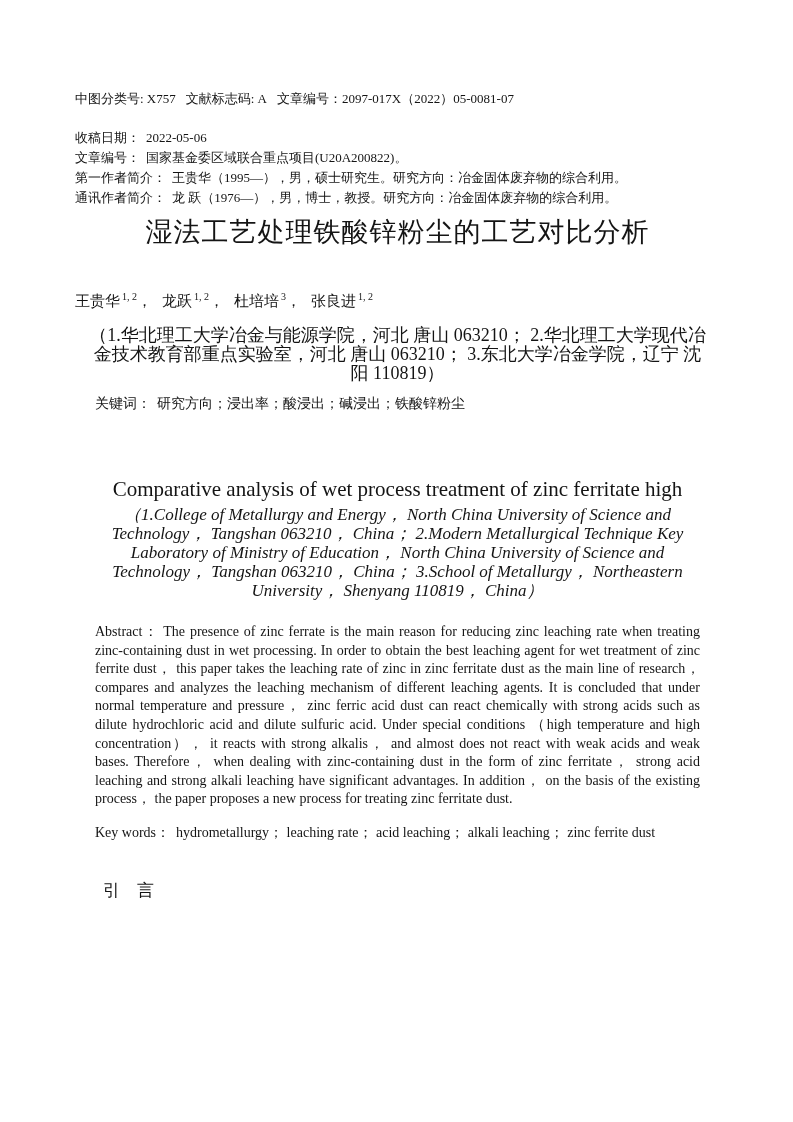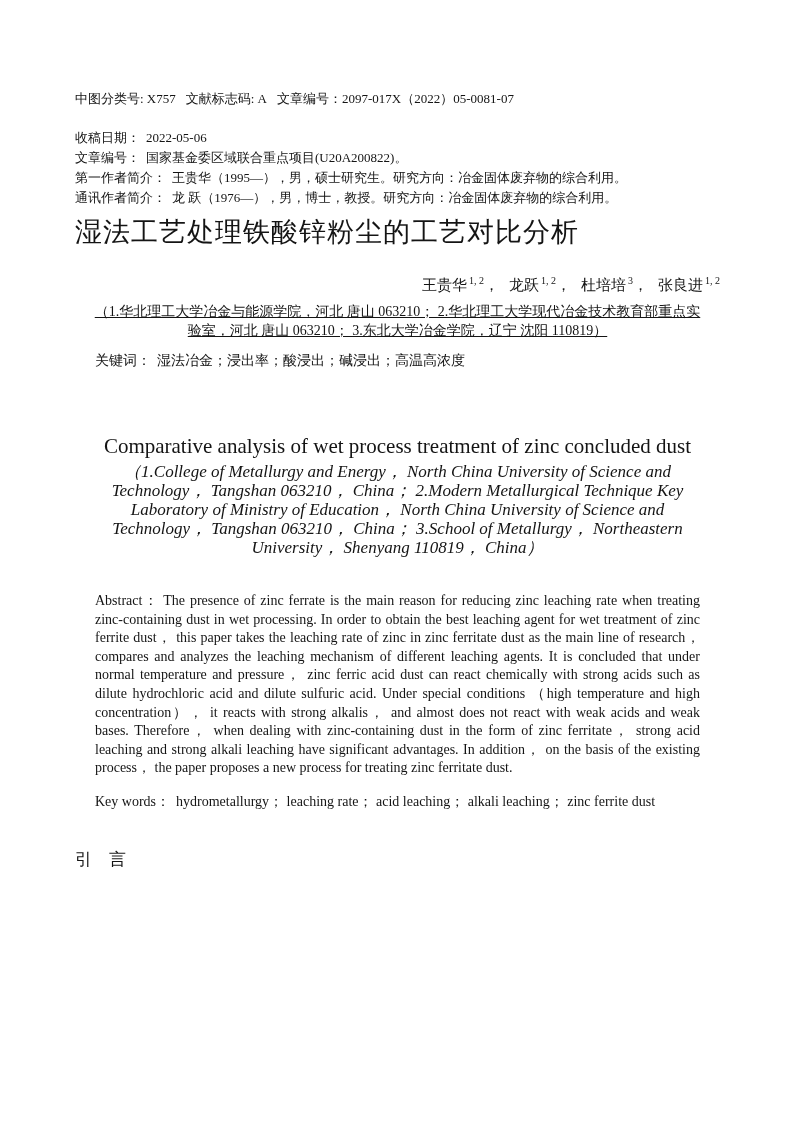--- a/index.html
+++ b/index.html
@@ -17,35 +17,34 @@
   .meta-top .seg:last-child { margin-right: 0; }
 
   .info-block { margin-top: 21px; }
   .info-line { font-size: 13px; line-height: 20px; }
   .info-line .lbl { margin-right: 6px; }
 
   .cn-title {
     margin-top: 6px;
     font-size: 27px;
     font-weight: normal;
-    text-align: left;
+    text-align: center;
     letter-spacing: 1px;
   }
 
-  .cn-authors { margin-top: 25px; font-size: 15px; text-align: right; }
+  .cn-authors { margin-top: 41px; font-size: 15px; text-align: left; }
   .authors .sep { margin-right: 10px; }
   .authors sup { font-size: 10px; margin-left: 2px; }
 
   .cn-affil {
-    margin-top: 7px;
+    margin-top: 15px;
     padding: 0 14px;
-    font-size: 14px;
+    font-size: 18px;
     line-height: 19px;
     text-align: center;
-    text-decoration: underline;
   }
 
   .abstract {
     margin: 21px 20px 0 20px;
     font-size: 14px;
     line-height: 18.6px;
     text-align: justify;
   }
   .abstract .lbl { margin-right: 4px; }
 
@@ -61,24 +60,24 @@
   .en-authors { margin-top: 11px; font-size: 13px; text-align: center; }
   .en-authors sup { font-size: 9px; margin-left: 1px; }
   .en-affil {
     margin-top: 3px;
     padding: 0 26px;
     font-size: 17px;
     line-height: 19px;
     font-style: italic;
     text-align: center;
   }
-  .abstract.en { margin-top: 35px; }
+  .abstract.en { margin-top: 23px; }
   .keywords.en { margin-top: 15px; }
 
-  .intro-heading { margin-top: 37px; font-size: 17px; font-weight: normal; }
+  .intro-heading { margin-top: 37px; font-size: 17px; font-weight: normal; margin-left: 28px; }
   .intro-para {
     margin-top: 7px;
     font-size: 14px;
     line-height: 19.3px;
     text-align: justify;
     text-indent: 2em;
   }
   sup.ref { font-size: 9px; }
 </style>
 </head>
@@ -108,24 +107,24 @@
   <h1 class="cn-title">湿法工艺处理铁酸锌粉尘的工艺对比分析</h1>
 
   <div class="cn-authors authors">
     <span>王贵华</span><sup>1, 2</sup><span class="sep">，</span><span>龙跃</span><sup>1, 2</sup><span class="sep">，</span><span>杜培培</span><sup>3</sup><span class="sep">，</span><span>张良进</span><sup>1, 2</sup>
   </div>
 
   <div class="cn-affil">（1.华北理工大学冶金与能源学院，河北 唐山 063210； 2.华北理工大学现代冶金技术教育部重点实验室，河北 唐山 063210； 3.东北大学冶金学院，辽宁 沈阳 110819）</div>
 
 
   <p class="keywords cn">
-    <span class="lbl">关键词：</span><span>湿法冶金；浸出率；酸浸出；碱浸出；高温高浓度</span>
+    <span class="lbl">关键词：</span><span>研究方向；浸出率；酸浸出；碱浸出；铁酸锌粉尘</span>
   </p>
 
-  <h2 class="en-title">Comparative analysis of wet process treatment of zinc concluded dust</h2>
+  <h2 class="en-title">Comparative analysis of wet process treatment of zinc ferritate high</h2>
 
 
   <div class="en-affil">（1.College of Metallurgy and Energy， North China University of Science and Technology， Tangshan 063210， China； 2.Modern Metallurgical Technique Key Laboratory of Ministry of Education， North China University of Science and Technology， Tangshan 063210， China； 3.School of Metallurgy， Northeastern University， Shenyang 110819， China）</div>
 
   <p class="abstract en">
     <span class="lbl">Abstract：</span><span>The presence of zinc ferrate is the main reason for reducing zinc leaching rate when treating zinc-containing dust in wet processing. In order to obtain the best leaching agent for wet treatment of zinc ferrite dust， this paper takes the leaching rate of zinc in zinc ferritate dust as the main line of research， compares and analyzes the leaching mechanism of different leaching agents. It is concluded that under normal temperature and pressure， zinc ferric acid dust can react chemically with strong acids such as dilute hydrochloric acid and dilute sulfuric acid. Under special conditions （high temperature and high concentration）， it reacts with strong alkalis， and almost does not react with weak acids and weak bases. Therefore， when dealing with zinc-containing dust in the form of zinc ferritate， strong acid leaching and strong alkali leaching have significant advantages. In addition， on the basis of the existing process， the paper proposes a new process for treating zinc ferritate dust.</span>
   </p>
 
   <p class="keywords en">
     <span class="lbl">Key words：</span><span>hydrometallurgy； leaching rate； acid leaching； alkali leaching； zinc ferrite dust</span>

